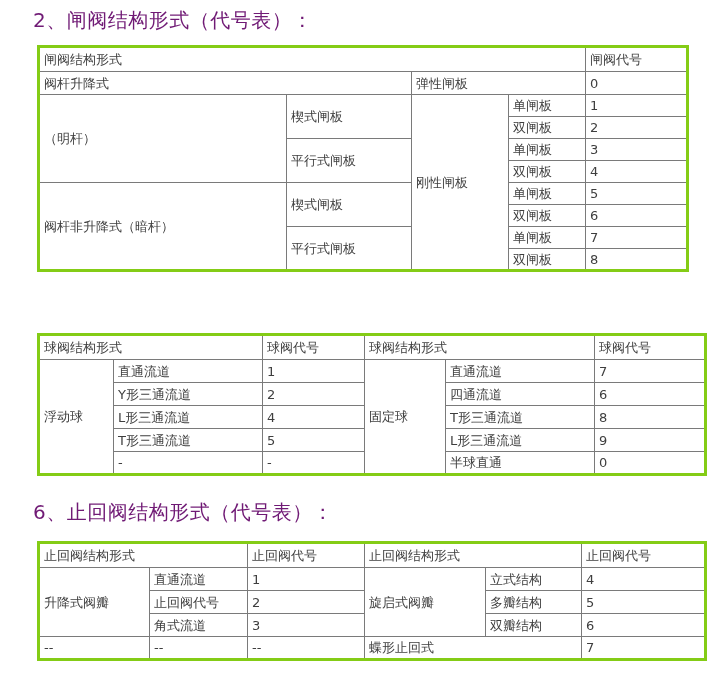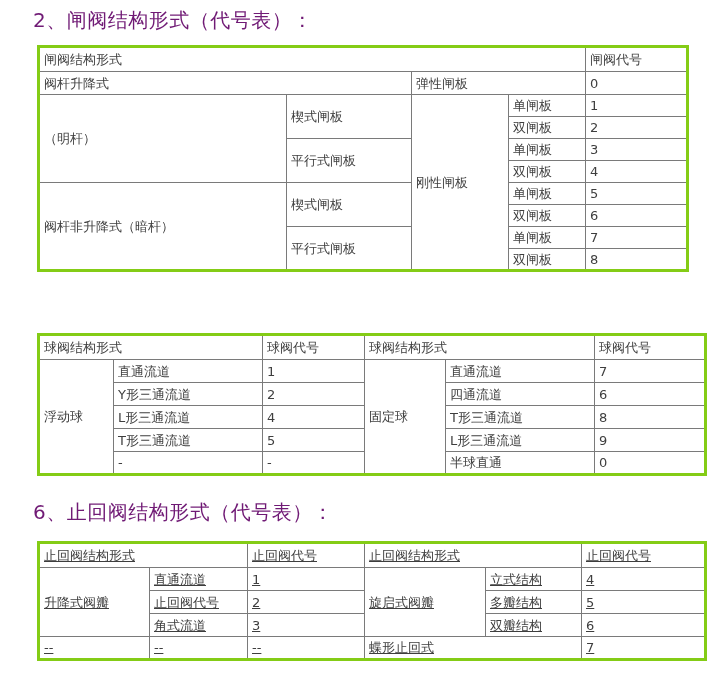--- a/index.html
+++ b/index.html
@@ -29,21 +29,21 @@
   table.tbl {
     position: absolute;
     left: 37px;
     border-collapse: collapse;
     table-layout: fixed;
     background: #ffffff;
     border: 3px solid #84cc16;
   }
   .tbl-1 { top: 45px;  width: 649px; height: 224px; }
   .tbl-2 { top: 333px; width: 667px; height: 140px; }
-  .tbl-3 { top: 541px; width: 667px; height: 118px; text-decoration: underline; }
+  .tbl-3 { top: 541px; width: 667px; height: 118px; }
   table.tbl td {
     border: 1px solid #7a7a7a;
     font-size: 13px;
     line-height: 15px;
     color: #3e3e3e;
     padding: 1px 3px 1px 4px;
     vertical-align: middle;
     text-align: left;
     overflow: hidden;
     white-space: nowrap;

